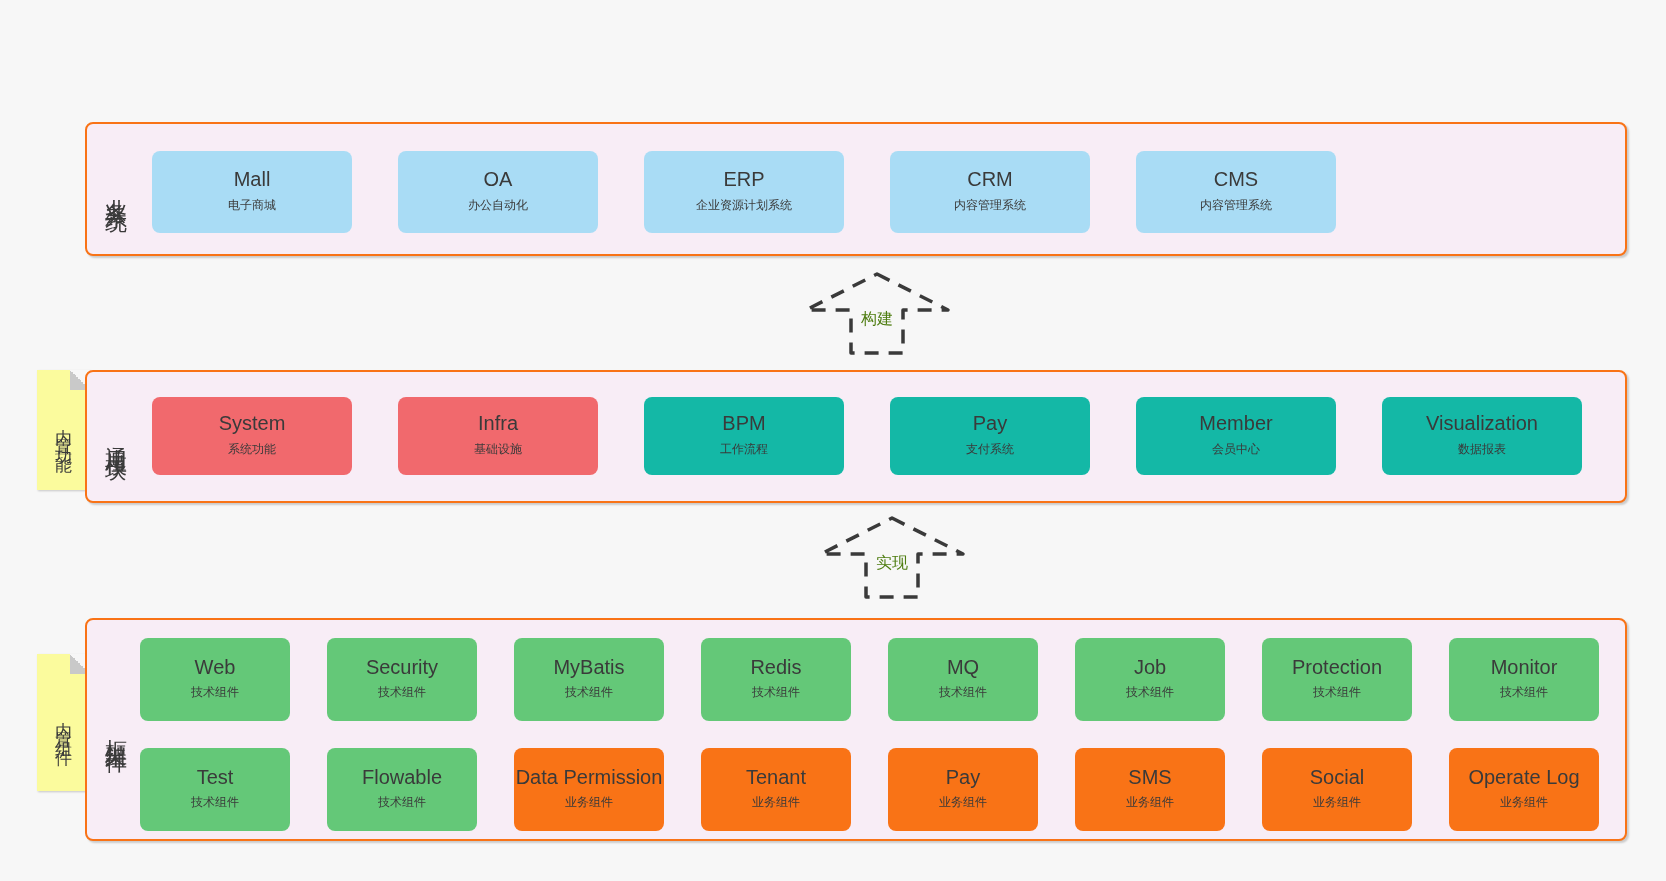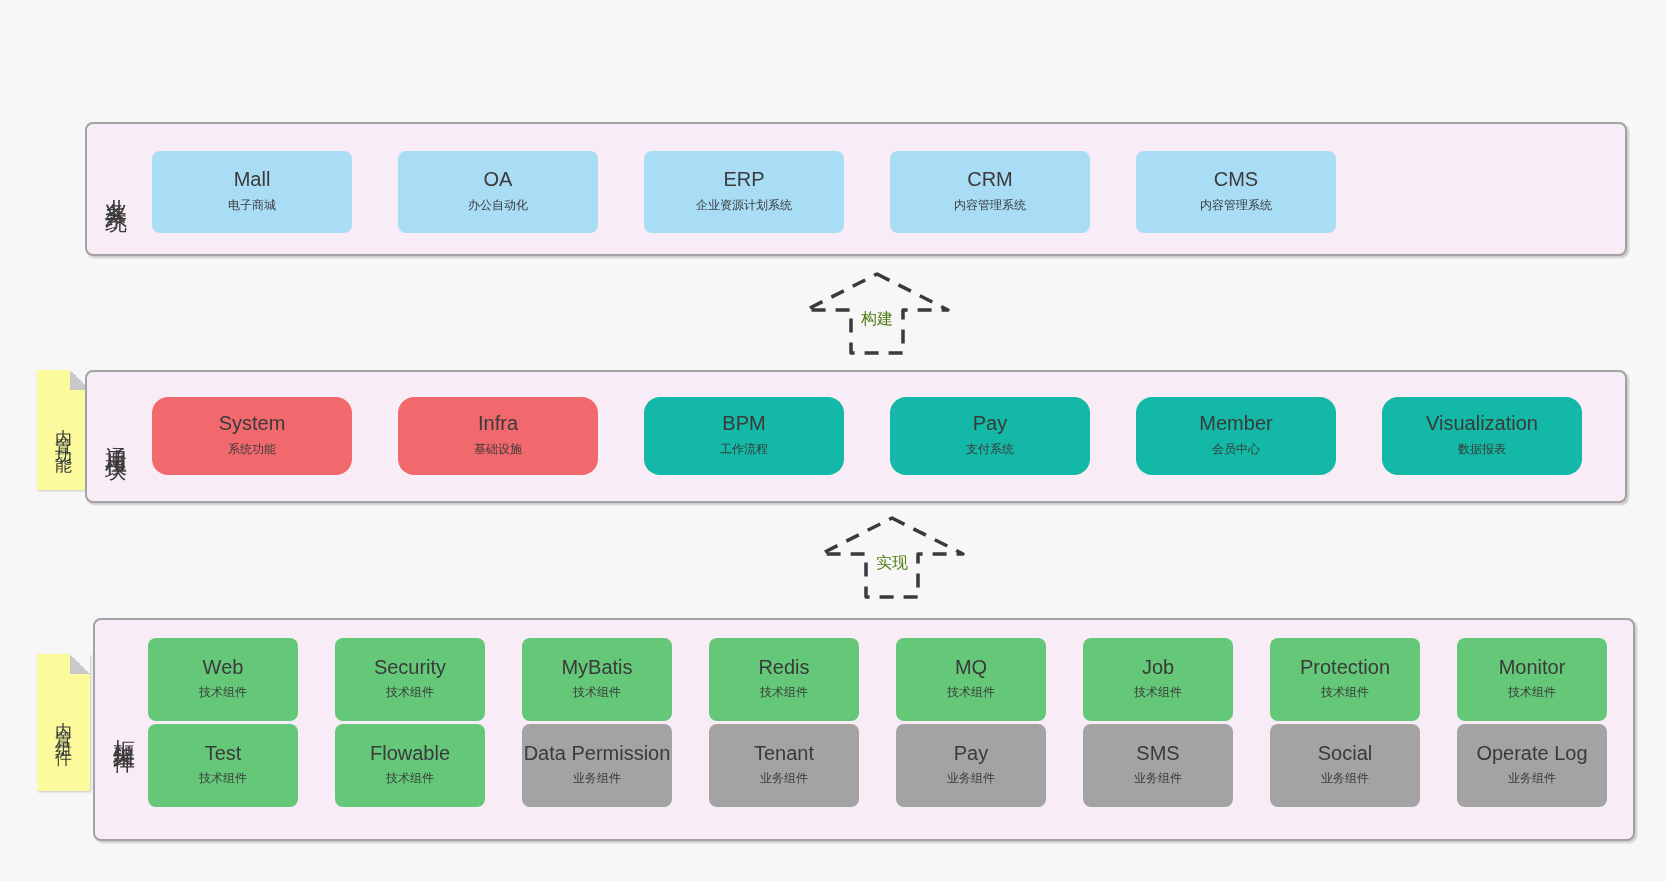--- a/index.html
+++ b/index.html
@@ -15,29 +15,29 @@
     background: #f7f7f7;
     overflow: hidden;
   }
 
   
   .section {
     position: absolute;
     left: 85px;
     width: 1542px;
     background: #f8edf6;
-    border: 2px solid #a3a3a3;
+    border: 2px solid #f97316;
     border-radius: 8px;
     box-sizing: border-box;
     box-shadow: 2px 2px 2px rgba(0,0,0,0.18);
     z-index: 2;
   }
   #section-business  { top: 122px; height: 134px; }
   #section-modules   { top: 370px; height: 133px; }
-  #section-framework { top: 618px; height: 223px; margin-left: 8px; }
+  #section-framework { top: 618px; height: 223px; }
 
   .vlabel {
     position: absolute;
     left: 14px;
     top: 50%;
     transform: translateY(-50%);
     writing-mode: vertical-lr;
     text-orientation: upright;
     font-size: 22px;
     letter-spacing: 4px;
@@ -48,44 +48,44 @@
   
   .row {
     position: absolute;
     display: flex;
   }
   .row-6 { left: 65px; gap: 46px; }
   #section-business .row-6 { top: 27px; }
   #section-modules  .row-6 { top: 25px; }
   .row-8 { left: 53px; gap: 37px; }
   .row-8.r1 { top: 18px; }
-  .row-8.r2 { top: 104px; }
+  .row-8.r2 { top: 128px; }
 
   .box {
     border-radius: 8px;
     display: flex;
     flex-direction: column;
     align-items: center;
     justify-content: center;
     text-align: center;
     line-height: 26px;
     flex: 0 0 auto;
   }
   .row-6 .box { width: 200px; height: 82px; }
-  #section-modules .row-6 .box { height: 78px; border-radius: 16px; }
+  #section-modules .row-6 .box { height: 78px; }
   .row-8 .box { width: 150px; height: 83px; line-height: 25px; }
 
   .box-name { font-size: 20px; }
   .box-desc { font-size: 12px; }
 
   .blue        { background: #a9dcf5; }
   .red         { background: #f1696d; }
   .pink        { background: #14b8a6; }
   .green       { background: #64c878; }
-  .light_green { background: #a3a3a3; }
+  .light_green { background: #f97316; }
 
   
   .arrow {
     position: absolute;
     width: 150px;
     height: 88px;
     z-index: 1;
   }
   #arrow-build     { left: 802px; top: 270px; }
   #arrow-implement { left: 817px; top: 514px; }

